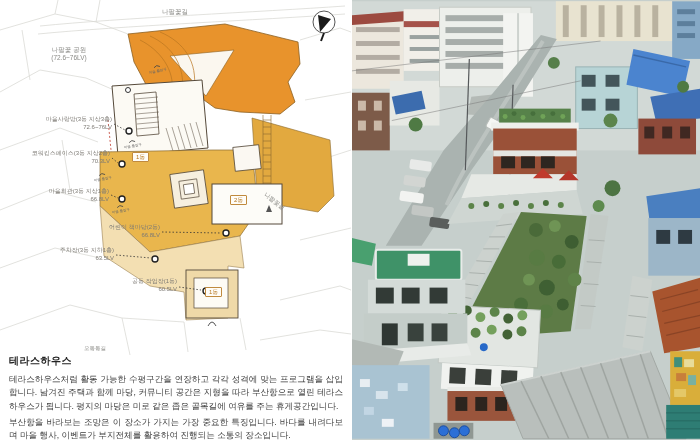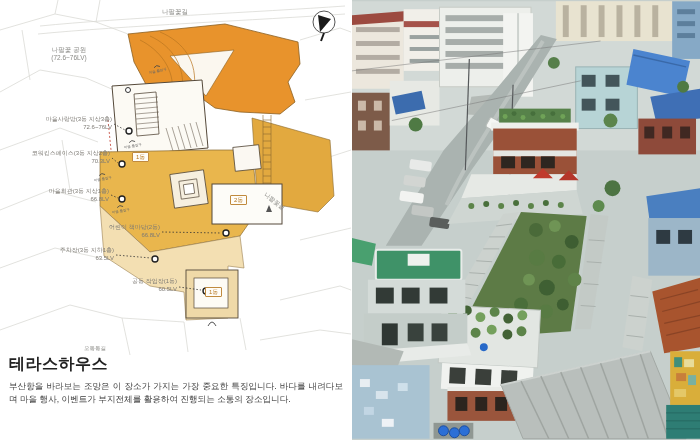--- a/index.html
+++ b/index.html
@@ -13,21 +13,21 @@
   .annot{position:absolute;text-align:right;color:#7d7a74;font-size:6px;line-height:1.3;}
   .annot .a-level{color:#7d7a74;}
   .badge{position:absolute;font-size:6px;color:#b5761f;background:#fffdf8;border:1px solid #c08a3e;
          border-radius:1px;padding:0 3px;line-height:8px;height:8px;}
   .road-top{left:140px;top:8px;width:70px;text-align:center;}
   .road-right{left:262px;top:198px;transform:rotate(38deg);font-size:6px;}
   .road-bottom{left:84px;top:345px;font-size:5.5px;color:#9a9a96;}
   .park-lbl{left:30px;top:46px;width:78px;text-align:center;font-size:6.5px;color:#8a8a86;}
   
   .desc{position:absolute;left:9px;top:354px;width:334px;}
-  .desc h1{margin:0 0 5px 0;font-size:16px;font-weight:bold;color:#222;letter-spacing:0.5px;}
+  .desc h1{margin:0 0 5px 0;font-size:10px;font-weight:bold;color:#222;letter-spacing:0.5px;}
   .desc p{margin:0 0 3px 0;font-size:8.6px;line-height:1.55;color:#3c3c3c;text-align:justify;}
   
   .photo-panel{position:absolute;left:352px;top:0;width:348px;height:440px;overflow:hidden;background:#c6cfcc;}
 </style>
 </head>
 <body>
 
 <div class="board">
 
   <div class="plan-panel">
@@ -200,20 +200,21 @@
         <span class="a-level">60.5LV</span>
       </div>
 
       <div class="badge" style="left:132px;top:152px">1동</div>
       <div class="badge" style="left:230px;top:195px">2동</div>
       <div class="badge" style="left:205px;top:287px">1동</div>
     </div>
 
     <div class="desc">
       <h1>테라스하우스</h1>
+      <p>테라스하우스처럼 활동 가능한 수평구간을 연장하고 각각 성격에 맞는 프로그램을 삽입합니다. 남겨진 주택과 함께 마당, 커뮤니티 공간은 지형을 따라 부산항으로 열린 테라스하우스가 됩니다. 평지의 마당은 미로 같은 좁은 골목길에 여유를 주는 휴게공간입니다.</p>
       <p>부산항을 바라보는 조망은 이 장소가 가지는 가장 중요한 특징입니다. 바다를 내려다보며 마을 행사, 이벤트가 부지전체를 활용하여 진행되는 소통의 장소입니다.</p>
     </div>
   </div>
 
   <div class="photo-panel">
     <svg width="348" height="440" viewBox="0 0 350 440">
       <rect x="0" y="0" width="350" height="440" fill="#c6cfcc"></rect>
       <rect x="0" y="0" width="350" height="150" fill="#d2d9d6"></rect>
 
       <g>

